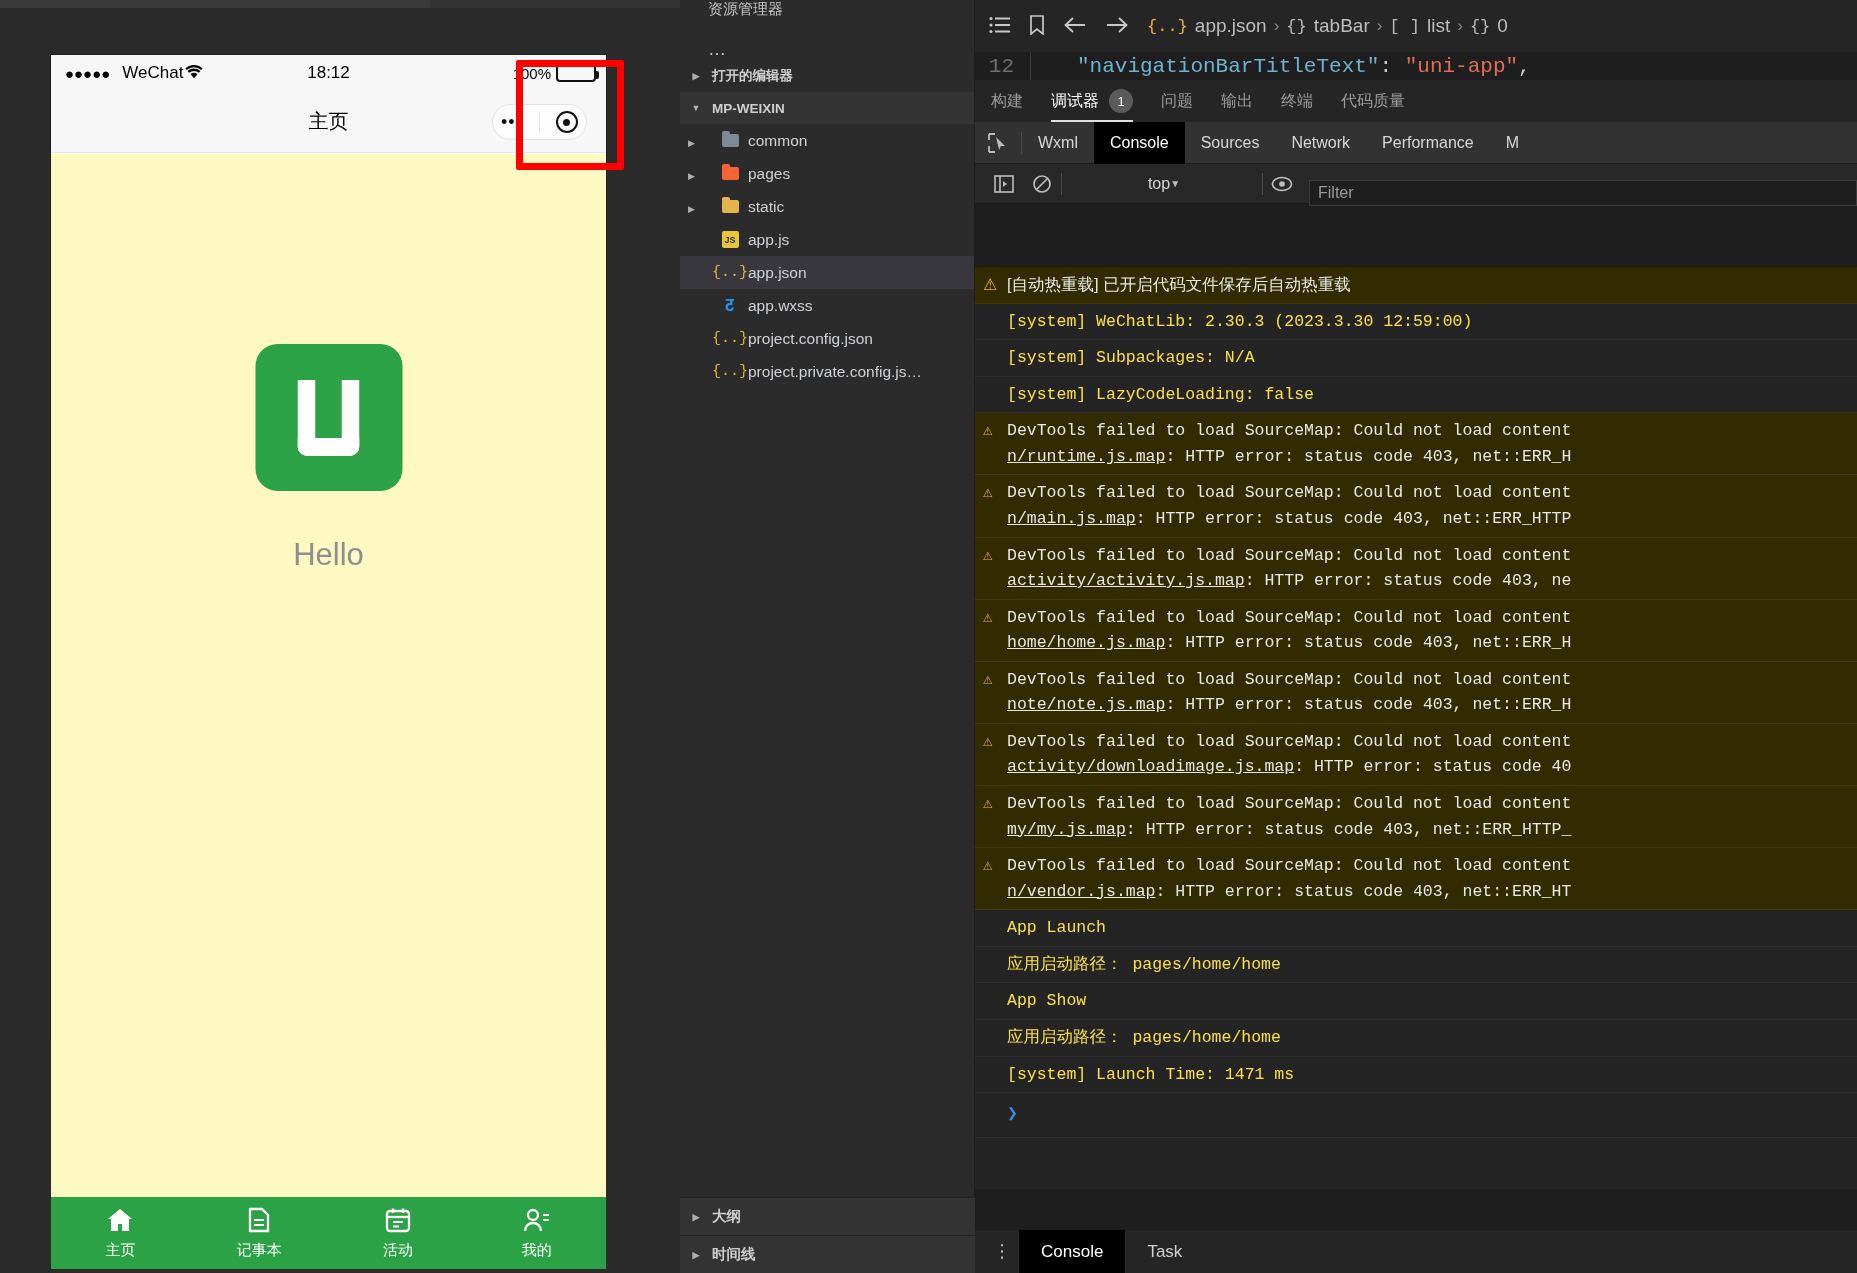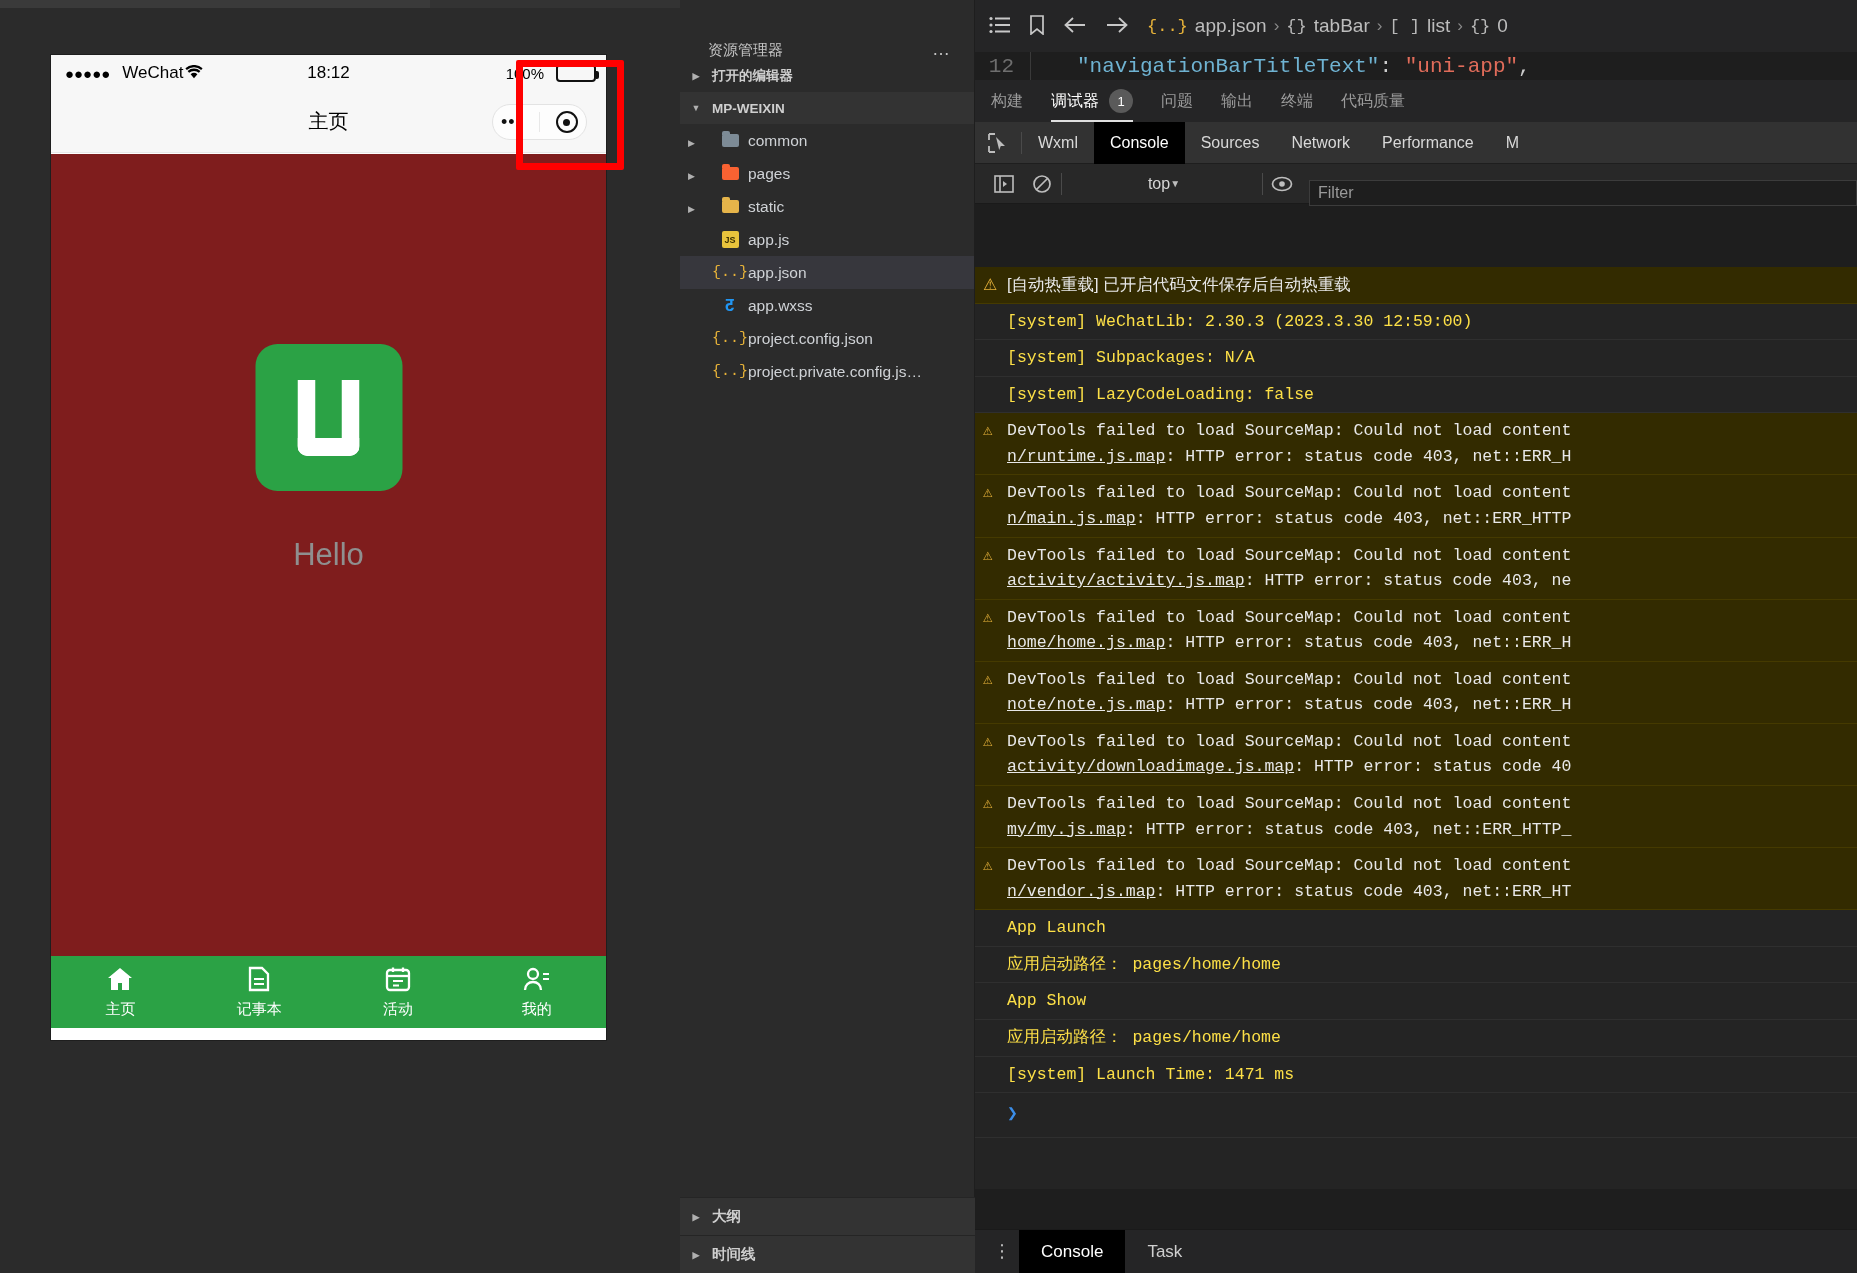--- a/index.html
+++ b/index.html
@@ -31,21 +31,21 @@
   .phone-status{
     position:absolute; left:0; top:0; width:555px; height:36px;
     background:#f7f7f7;
     display:flex; align-items:center; color:#000;
     font-size:17px;
   }
   .sig-dots{ margin-left:14px; letter-spacing:0px; font-size:15px; }
   .carrier{ margin-left:12px; font-size:17px; }
   .wifi-icon{ margin-left:2px; font-size:15px; }
   .clock{ position:absolute; left:0; right:0; text-align:center; font-size:17px; }
-  .batt-wrap{ position:absolute; right:10px; display:flex; align-items:center; gap:12px; }
+  .batt-wrap{ position:absolute; right:10px; display:flex; align-items:center; gap:5px; }
   .batt-pct{ font-size:15px; }
   .batt-shell{
     width:40px; height:18px; border:2px solid #111; border-radius:4px;
     position:relative; padding:2px;
   }
   .batt-shell::after{
     content:""; position:absolute; right:-5px; top:5px; width:3px; height:8px;
     background:#111; border-radius:0 2px 2px 0;
   }
   .batt-fill{ width:100%; height:100%; background:#111; border-radius:1px; }
@@ -64,22 +64,22 @@
   }
   .cap-dots{ font-size:18px; color:#111; letter-spacing:1px; line-height:1; }
   .cap-sep{ width:1px; height:20px; background:#e8e8e8; }
   .cap-target{
     width:22px;height:22px;border:2.4px solid #111;border-radius:50%;
     display:flex;align-items:center;justify-content:center;
   }
   .cap-target i{ width:7px;height:7px;background:#111;border-radius:50%; display:block;}
 
   .phone-body{
-    position:absolute; left:0; top:99px; width:555px; height:874px;
-    background:#7f1d1d;
+    position:absolute; left:0; top:99px; width:555px; height:1115px;
+    background:#fef9c3;
   }
   .logo-box{
     position:absolute; left:50%; top:190px; transform:translateX(-50%);
     width:147px;height:147px; background:#2ba245; border-radius:22px;
     display:flex; align-items:center; justify-content:center;
   }
   .logo-u{
     width:62px;height:76px;
     border-left:18px solid #fff; border-right:18px solid #fff; border-bottom:18px solid #fff;
     border-radius:0 0 10px 10px;
@@ -104,22 +104,22 @@
     position:absolute; left:516px; top:60px; width:108px; height:110px;
     border:7px solid #ff0000; border-radius:2px; pointer-events:none;
   }
 
   
   .explorer{
     position:absolute; left:680px; top:0; width:295px; height:1273px;
     background:#2b2b2b; border-right:1px solid #1e1e1e;
   }
   .exp-head{
-    height:60px; display:flex; align-items:flex-end; justify-content:space-between;
-    padding:0 22px 0 28px; color:#c5c5c5; font-size:15px;
+    height:60px; display:flex; align-items:flex-start; justify-content:space-between;
+    padding:0 22px 0 28px; color:#c5c5c5; font-size:15px;flex-direction:column;
   }
   .exp-head .dots{ color:#c5c5c5; font-size:18px; letter-spacing:2px; }
   .exp-section{
     height:32px; display:flex; align-items:center; gap:8px;
     padding-left:8px; font-size:13.5px; font-weight:bold; color:#cfcfcf;
     background:#333333;
   }
   .exp-section.alt{ background:#2b2b2b; }
   .caret{ width:16px; text-align:center; font-size:9px; color:#b0b0b0; }
   .row{

